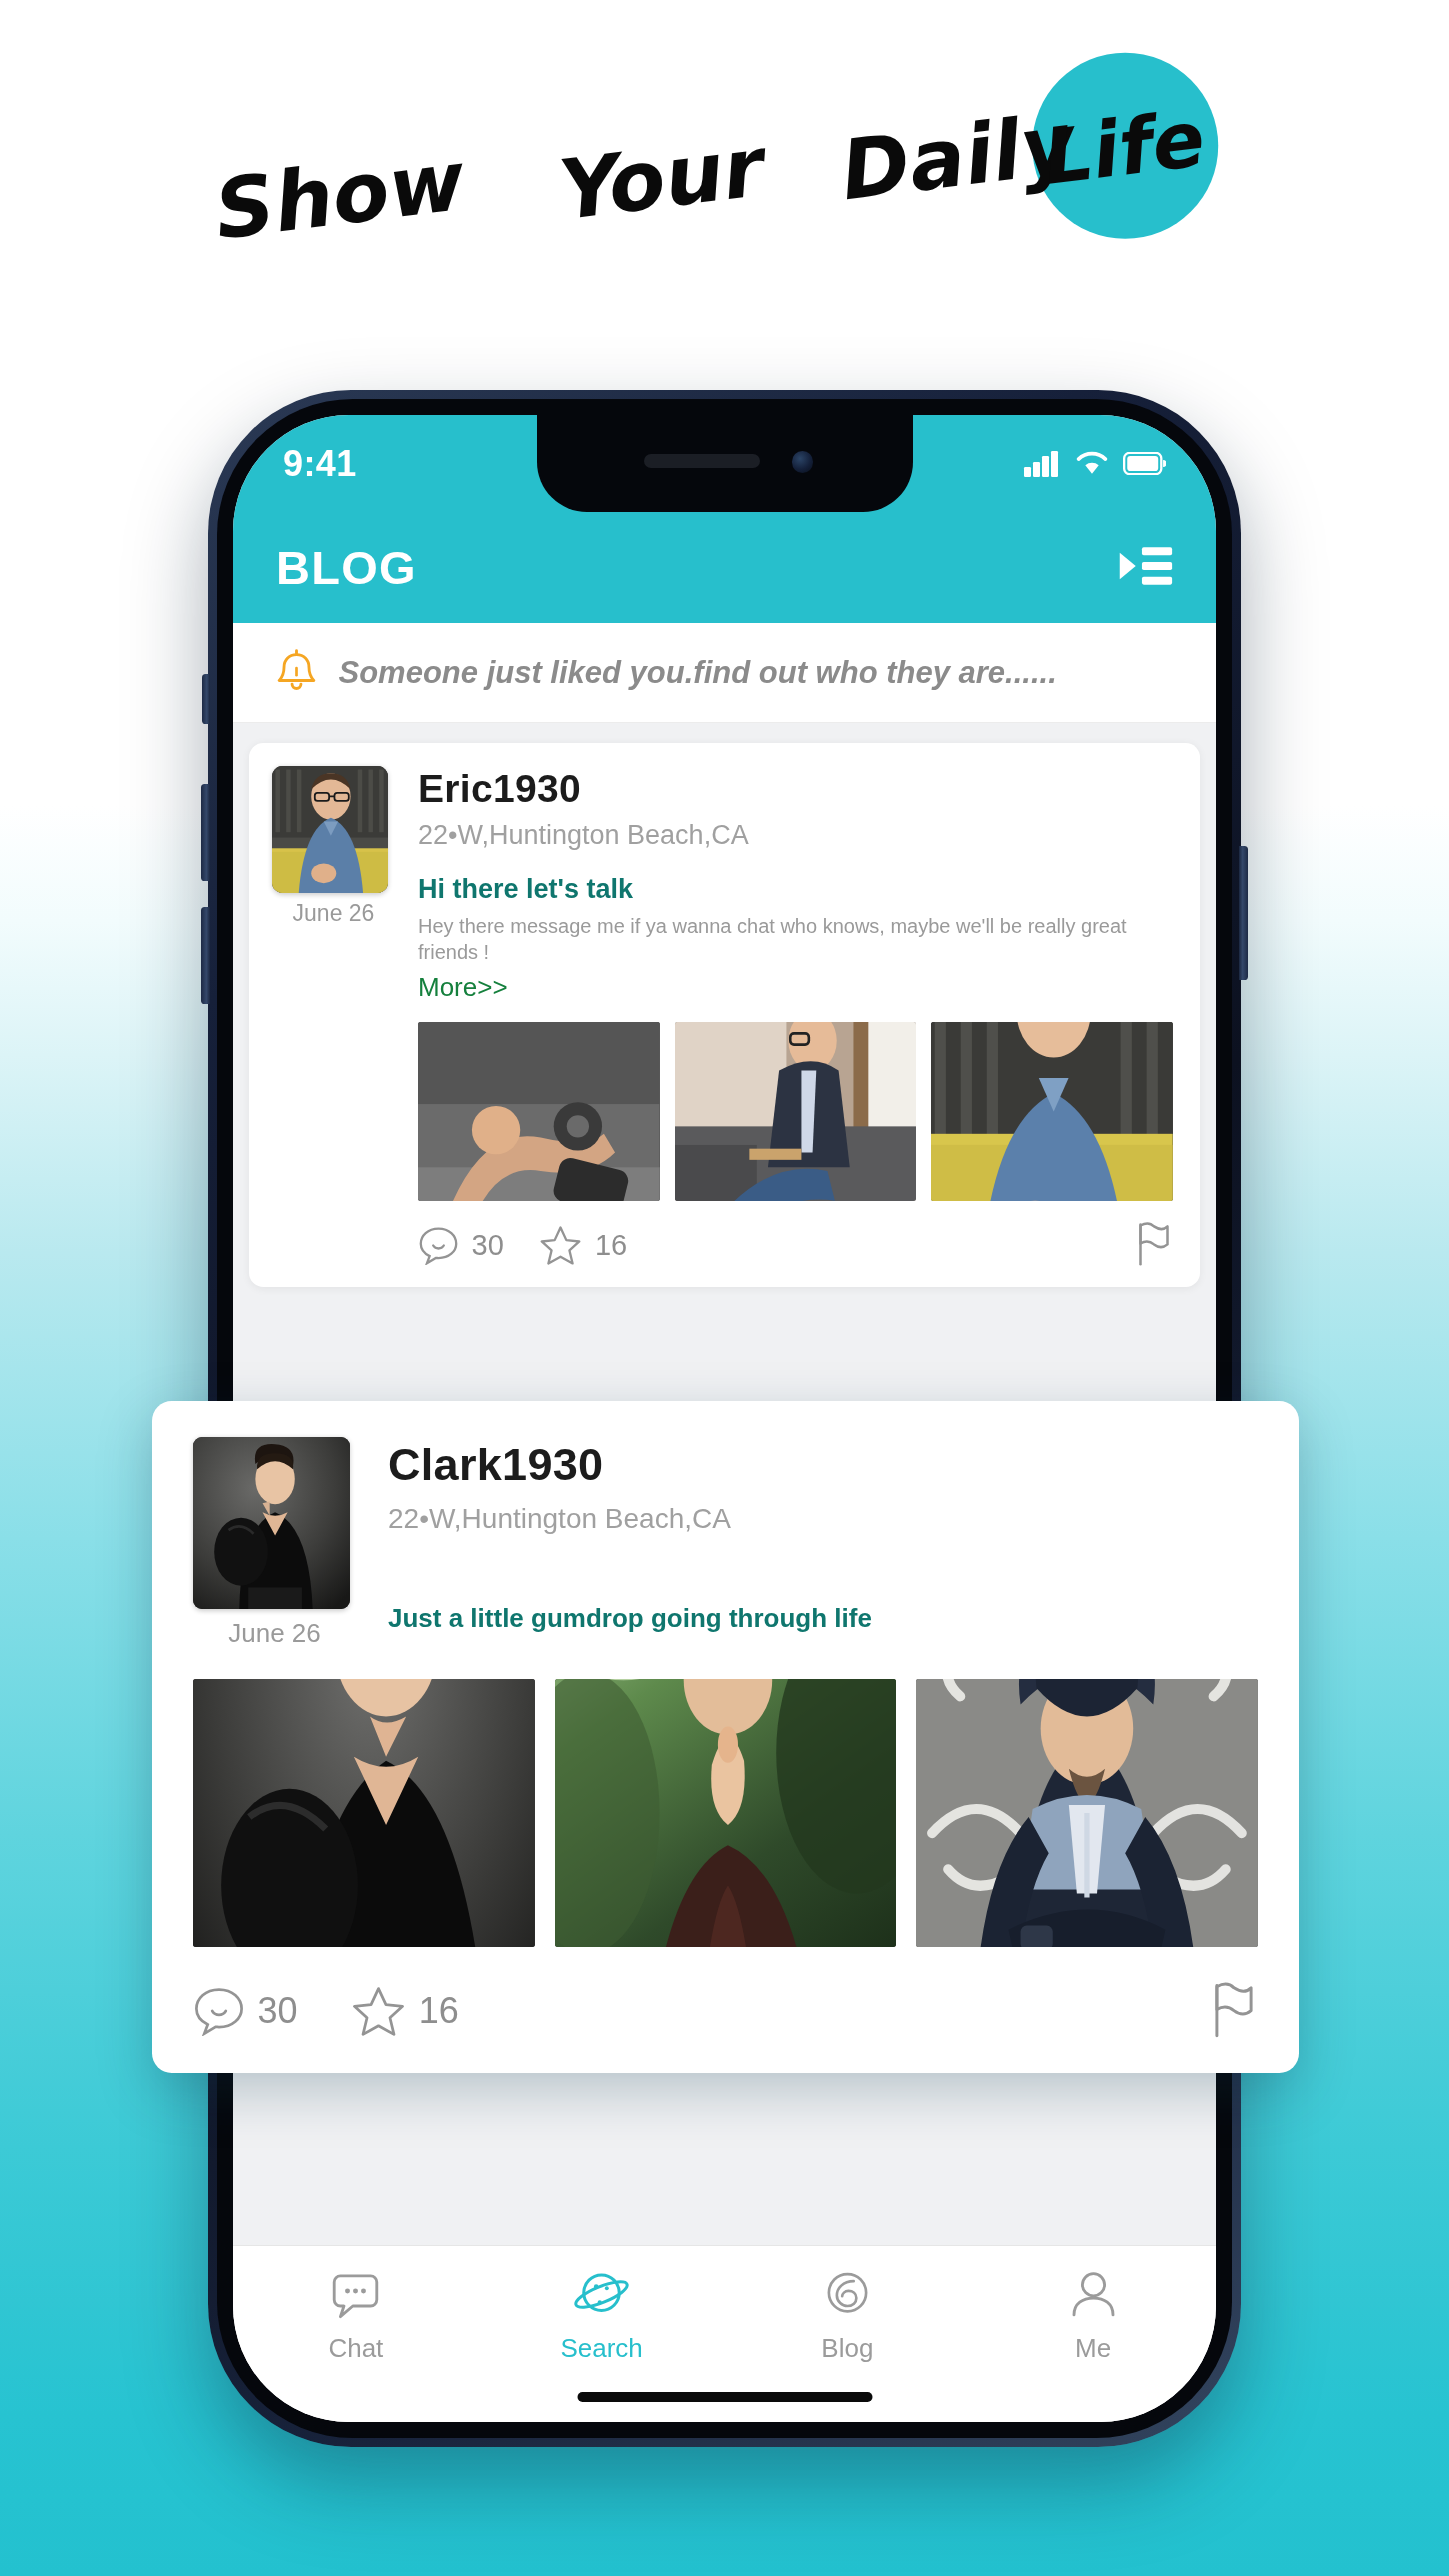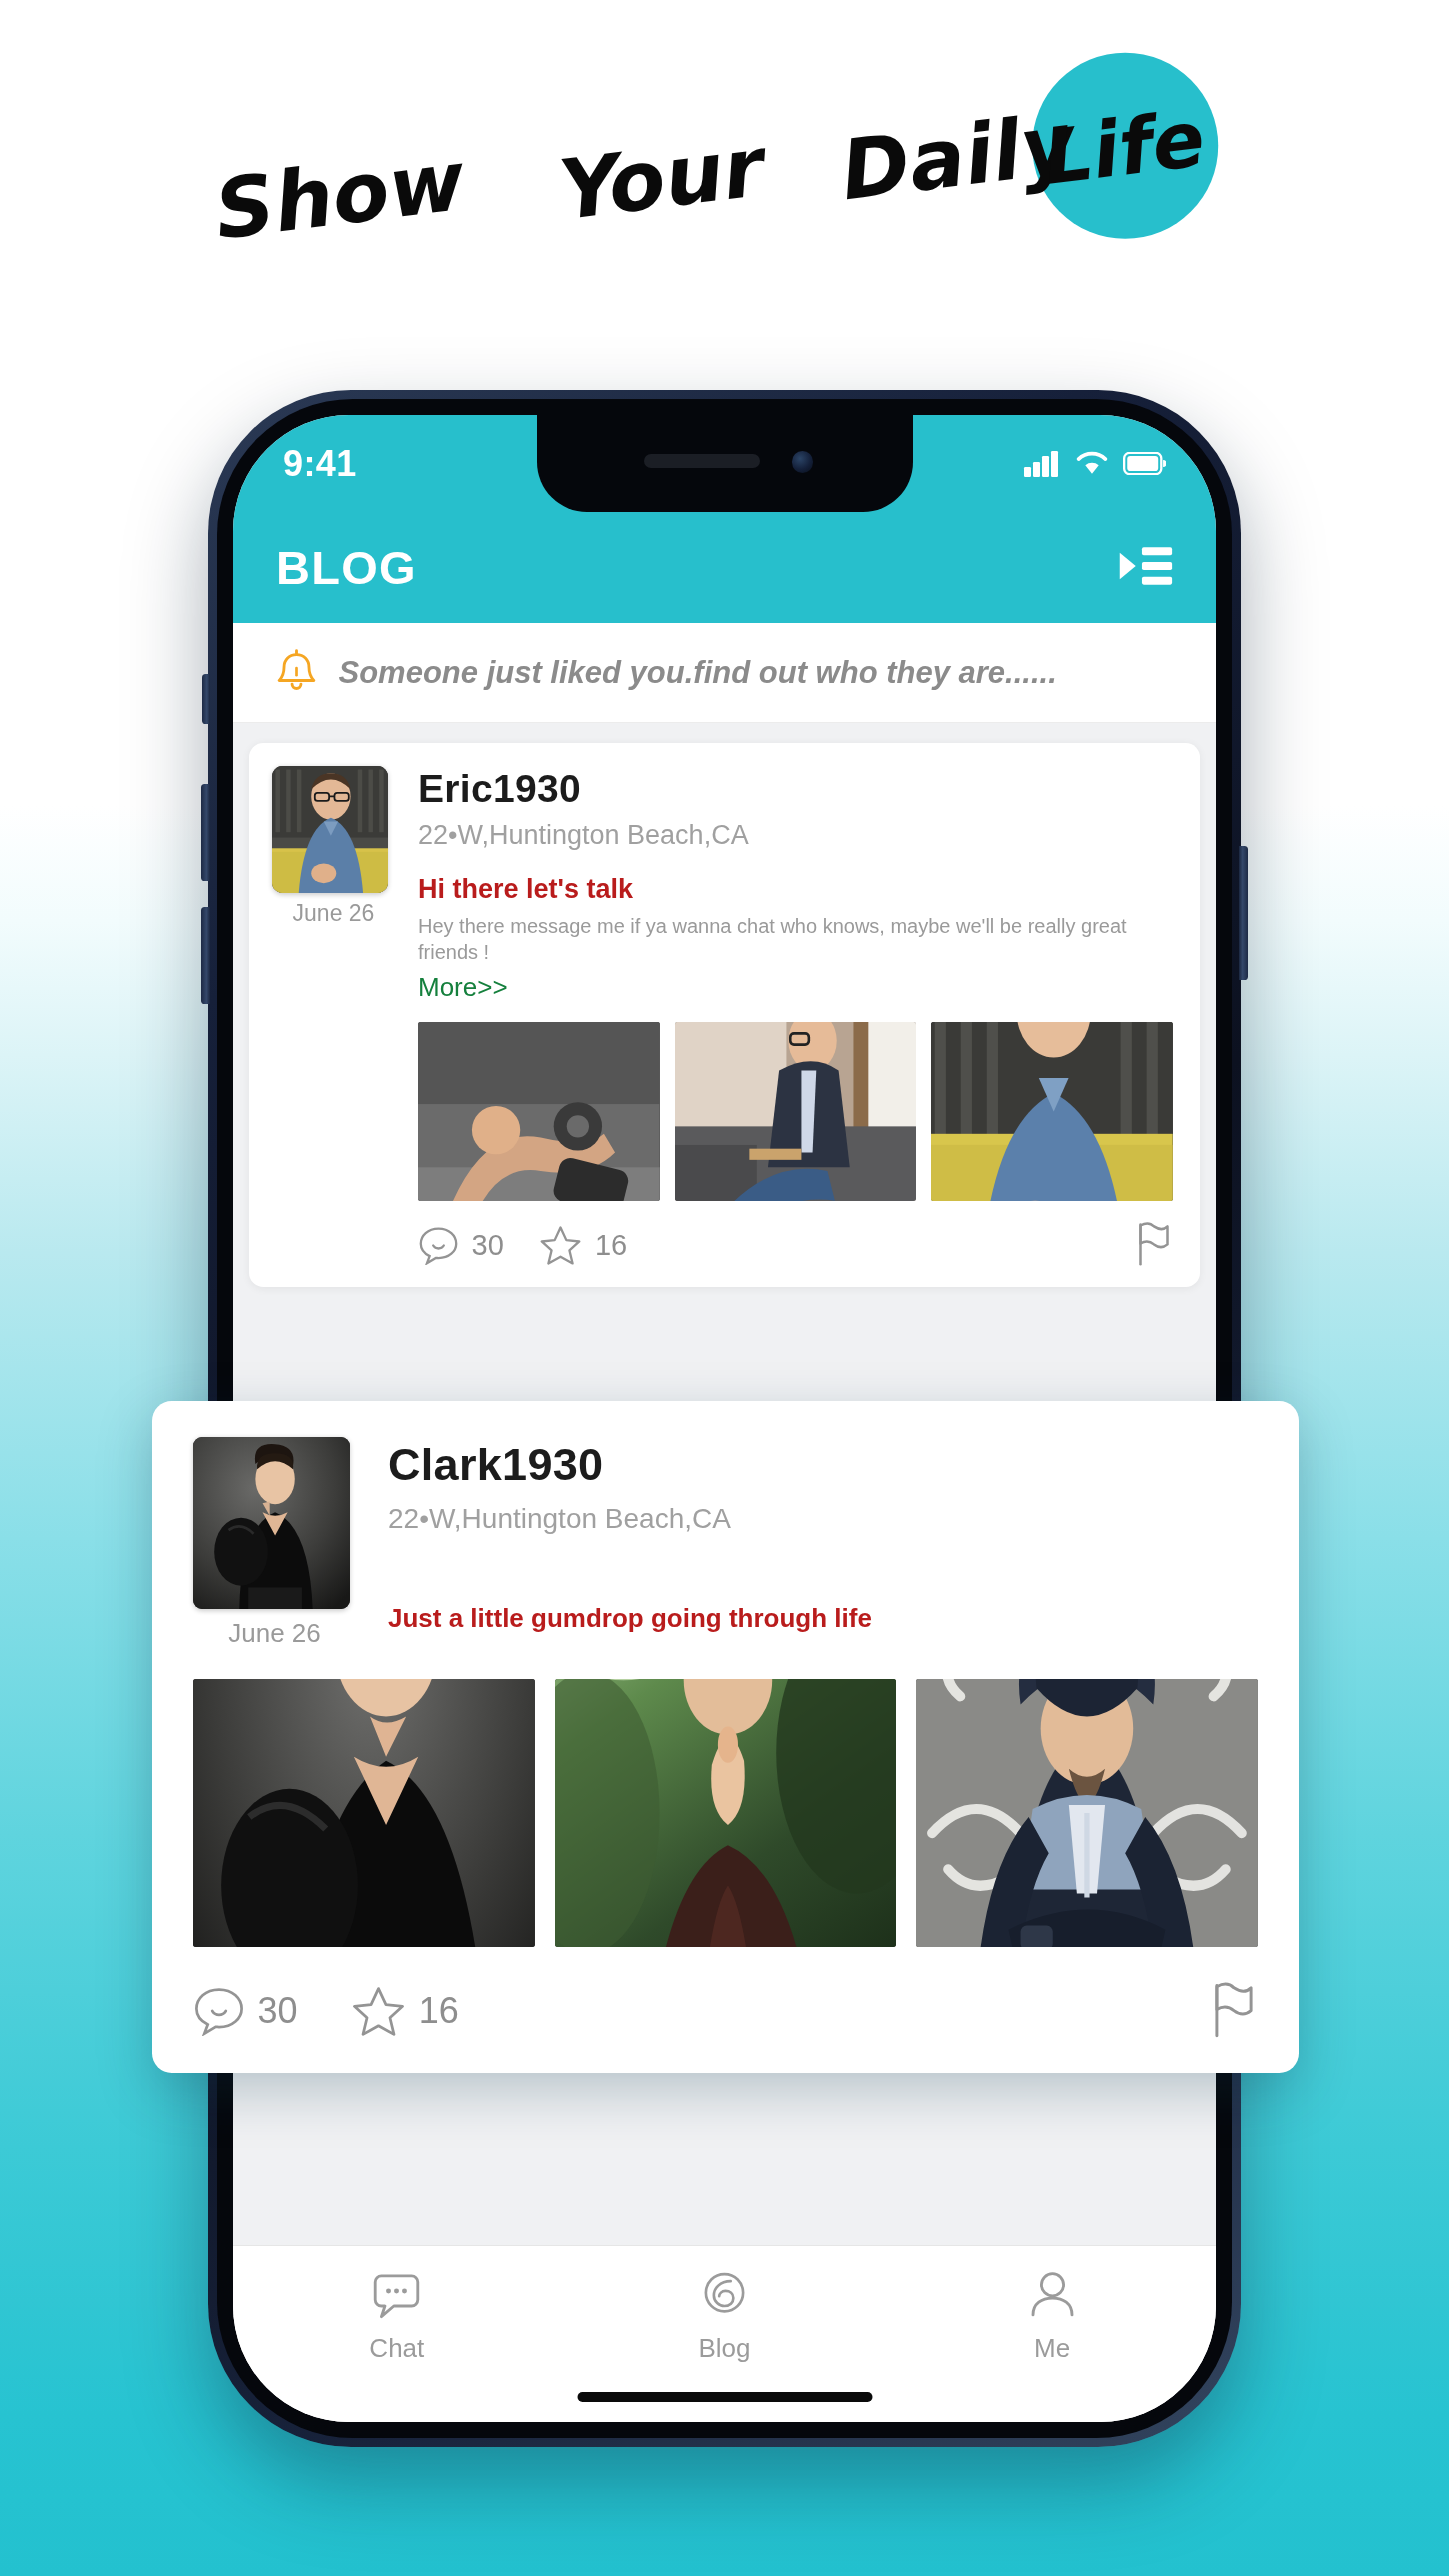--- a/index.html
+++ b/index.html
@@ -147,21 +147,21 @@
     overflow:hidden; background:#333;
     box-shadow:0 1.8px 5.4px rgba(0,0,0,.2);
   }
   .avatar svg { display:block; width:116px; height:127px; }
   .avatar-date {
     text-align:center; font-size:23px; color:#9a9a9a; margin-top:7.2px;
   }
   .post-main { flex:1; min-width:0; padding-top:1.8px; }
   .post-name { font-size:39px; font-weight:bold; color:#1c1c1c; letter-spacing:0.3px; }
   .post-meta { font-size:27px; color:#a0a0a0; margin-top:9px; }
-  .post-headline { font-size:27px; font-weight:bold; color:#b91c1c; margin-top:23px; }
+  .post-headline { font-size:27px; font-weight:bold; color:#0f766e; margin-top:23px; }
   .post-body { font-size:20px; color:#9a9a9a; line-height:1.34; margin-top:7.2px; }
   .post-more { font-size:26px; color:#15803d; margin-top:5.4px; cursor:pointer; }
   .photo-row { display:flex; gap:15px; margin-top:19.7px; }
   .photo { flex:1; height:179px; border-radius:2.7px; overflow:hidden; background:#444; }
   .photo svg { display:block; width:100%; height:100%; }
   .action-row {
     display:flex; align-items:center; gap:16px;
     margin-top:19.7px; color:#949494;
   }
   .action-item { display:flex; align-items:center; gap:12.5px; }
@@ -414,20 +414,32 @@
         <div class="nav-icon">
           <svg width="55" height="55" viewBox="0 0 62 62">
             <path d="M14 10 h34 a7 7 0 0 1 7 7 v20 a7 7 0 0 1 -7 7 H28 l-14 12 l4 -12 h-4 a7 7 0 0 1 -7 -7 V17 a7 7 0 0 1 7 -7 Z" fill="none" stroke="#9b9b9b" stroke-width="3.2" stroke-linejoin="round"></path>
             <circle cx="22" cy="27" r="2.8" fill="#9b9b9b"></circle>
             <circle cx="31" cy="27" r="2.8" fill="#9b9b9b"></circle>
             <circle cx="40" cy="27" r="2.8" fill="#9b9b9b"></circle>
           </svg>
         </div>
         <div class="nav-label">Chat</div>
       </div>
+      <div class="nav-item active">
+        <div class="nav-icon">
+          <svg width="59" height="55" viewBox="0 0 66 62">
+            <circle cx="33" cy="29" r="20" fill="none" stroke="#27bfcc" stroke-width="3.4"></circle>
+            <ellipse cx="33" cy="31" rx="31" ry="9" fill="none" stroke="#27bfcc" stroke-width="3.4" transform="rotate(-22 33 31)"></ellipse>
+            <circle cx="27" cy="22" r="2.6" fill="#27bfcc"></circle>
+            <circle cx="39" cy="24" r="2.2" fill="#27bfcc"></circle>
+            <circle cx="31" cy="40" r="2.4" fill="#27bfcc"></circle>
+          </svg>
+        </div>
+        <div class="nav-label">Search</div>
+      </div>
       <div class="nav-item">
         <div class="nav-icon">
           <svg width="55" height="55" viewBox="0 0 62 62">
             <circle cx="31" cy="29" r="21" fill="none" stroke="#9b9b9b" stroke-width="3"></circle>
             <path d="M38 16 C26 16 19 24 19 32 c0 7 6 12 12 12 c6 0 10 -4 10 -9 c0 -5 -4 -8 -9 -8 c-4 0 -7 3 -7 6" fill="none" stroke="#9b9b9b" stroke-width="3" stroke-linecap="round"></path>
           </svg>
         </div>
         <div class="nav-label">Blog</div>
       </div>
       <div class="nav-item">

